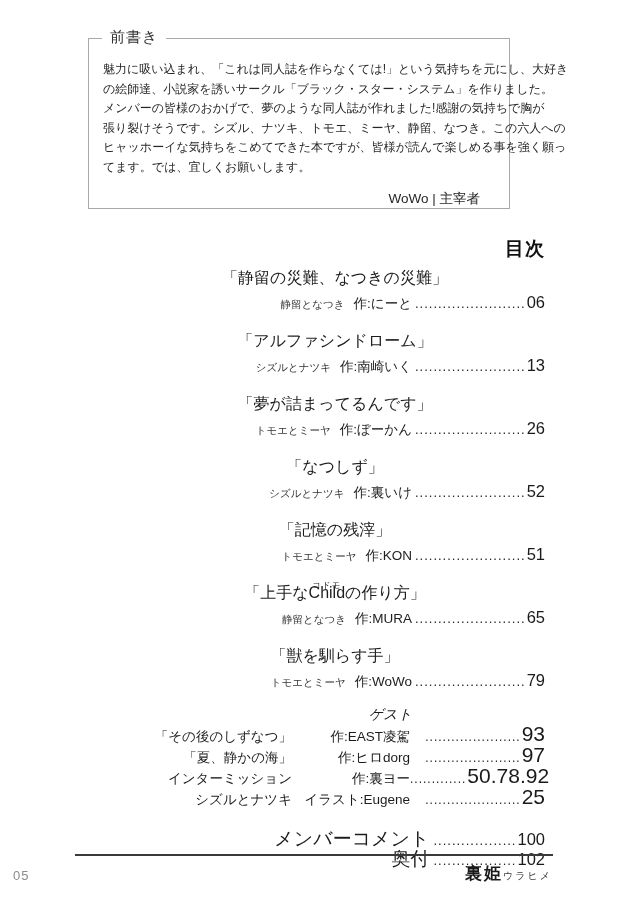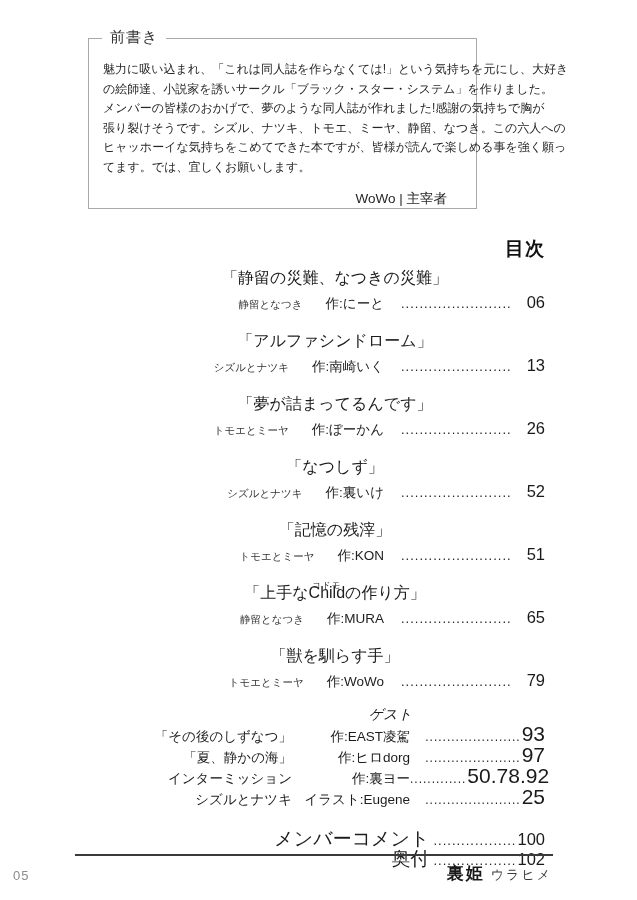--- a/index.html
+++ b/index.html
@@ -9,21 +9,21 @@
     width:637px; height:900px;
     background:#ffffff;
     font-family:"Liberation Sans", sans-serif;
     color:#2b2b2b;
     overflow:hidden;
   }
 
   
   .foreword-box {
     position:absolute; left:88px; top:38px;
-    width:389px; height:171px;
+    width:422px; height:171px;
     border:1px solid #a9a9a9;
   }
   .foreword-legend {
     position:absolute; top:-11px; left:13px;
     background:#ffffff; padding:0 8px;
     font-size:15px; color:#333333; letter-spacing:1px;
   }
   .foreword-text {
     padding:21px 28px 0 14px;
     font-size:12px; line-height:19.5px; color:#262626;
@@ -38,21 +38,21 @@
   .main { position:absolute; left:125px; top:238px; width:420px; }
   .toc-heading {
     text-align:right; font-size:19px; font-weight:bold;
     color:#111111; line-height:22px; margin-bottom:6px; letter-spacing:1px;
   }
   .entry { margin-bottom:13px; }
   .entry-title {
     text-align:center; font-size:16px; color:#1c1c1c; line-height:24px;
   }
   .entry-detail {
-    display:flex; justify-content:flex-end; align-items:baseline; line-height:24px;gap:14px;
+    display:flex; justify-content:flex-end; align-items:baseline; line-height:24px;
   }
   .pairing { font-size:10.5px; color:#333333; margin-right:9px; }
   .author  { font-size:13.5px; color:#222222; margin-right:3px; white-space:nowrap; }
   .leader  { font-size:13px; letter-spacing:1px; color:#222222; }
   .pagenum { font-size:16.5px; color:#1a1a1a; margin-left:1px; }
 
   .rubywrap { position:relative; display:inline-block; }
   .rt {
     position:absolute; top:-8px; left:50%; transform:translateX(-50%);
     font-size:8.5px; color:#222222; white-space:nowrap; letter-spacing:1px;
@@ -82,21 +82,21 @@
     border-top:2px solid #3a3a3a;
   }
   .brand {
     position:absolute; right:85px; top:862px;
     text-align:right; white-space:nowrap;
   }
   .brand-title {
     font-family:"DejaVu Serif", serif; font-weight:bold;
     font-size:17px; color:#1a1a1a; letter-spacing:2px;
   }
-  .brand-reading { font-size:13px; color:#3a3a3a; margin-left:6px; letter-spacing:2px; }
+  .brand-reading { font-size:10px; color:#3a3a3a; letter-spacing:2px; }
   .page-number {
     position:absolute; left:13px; top:868px;
     font-size:13px; color:#8c8c8c; letter-spacing:1px;
   }
 </style>
 </head>
 <body>
 
 <div class="page">
 

